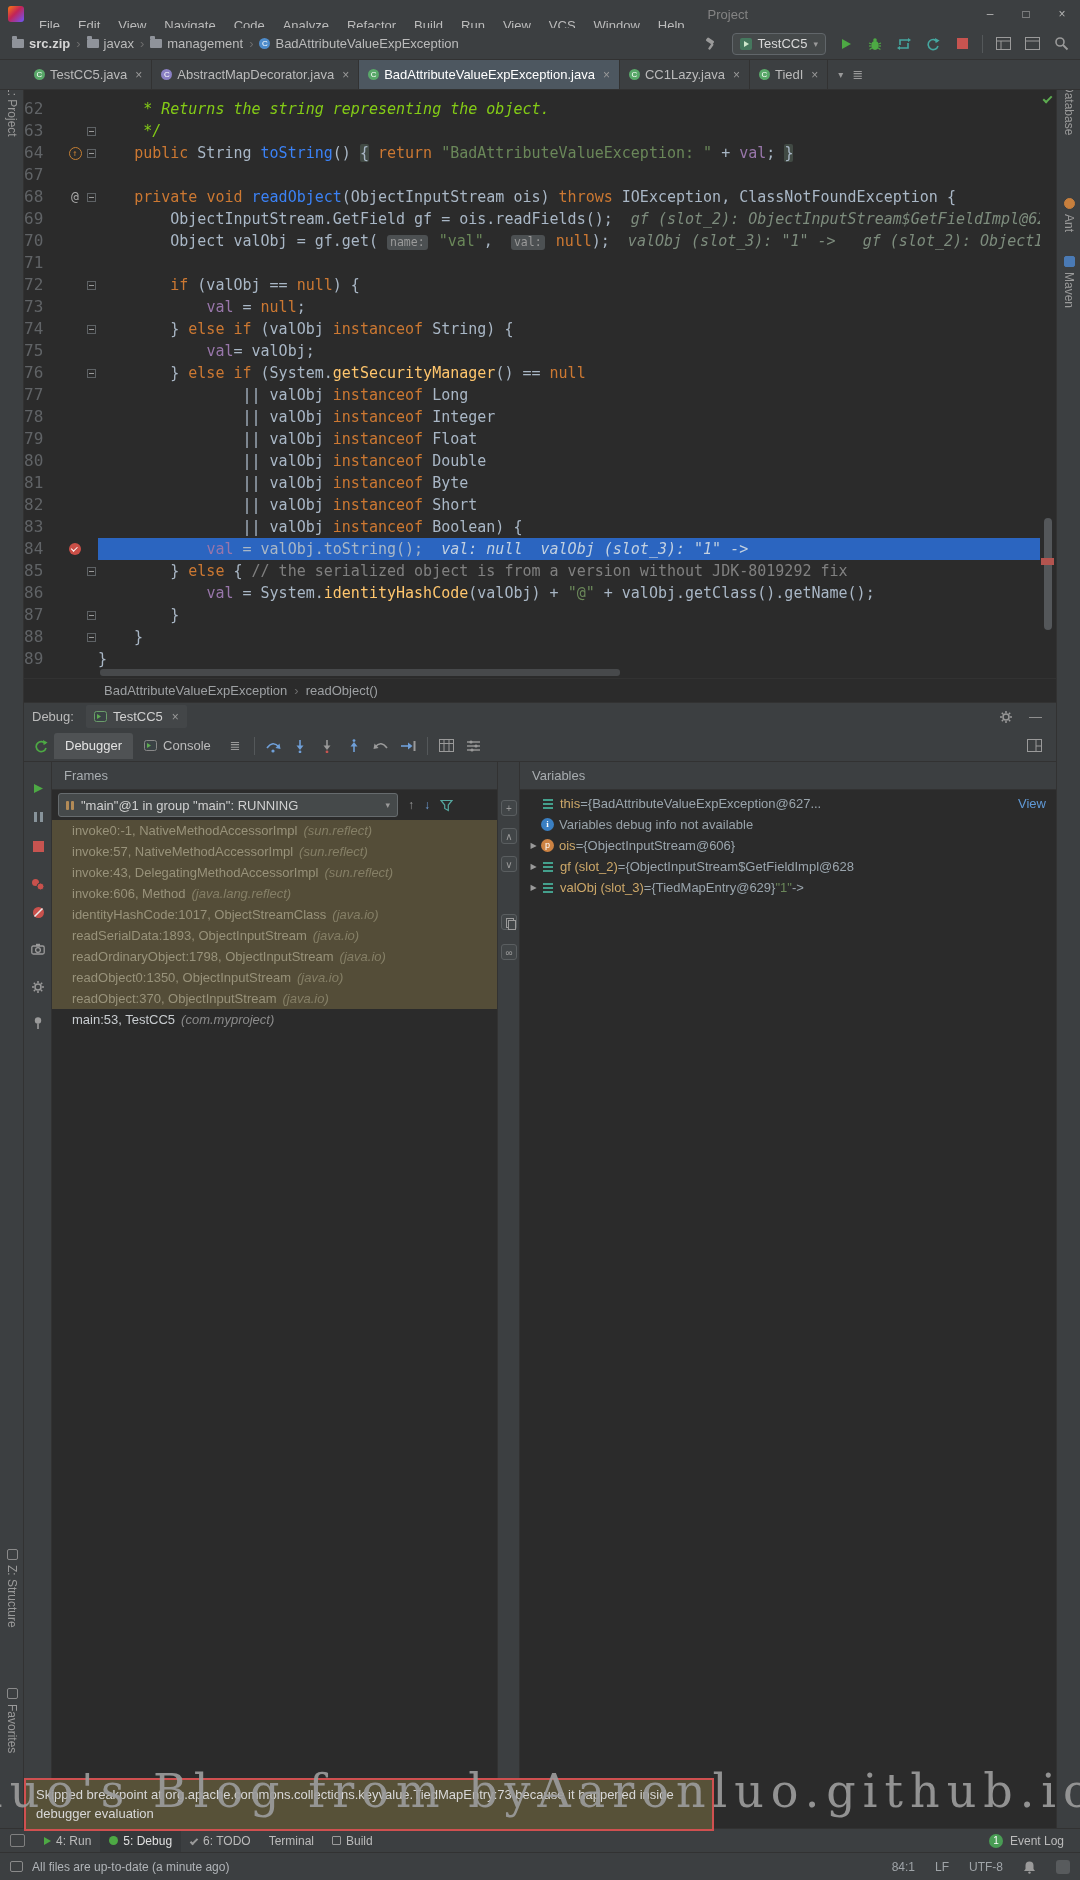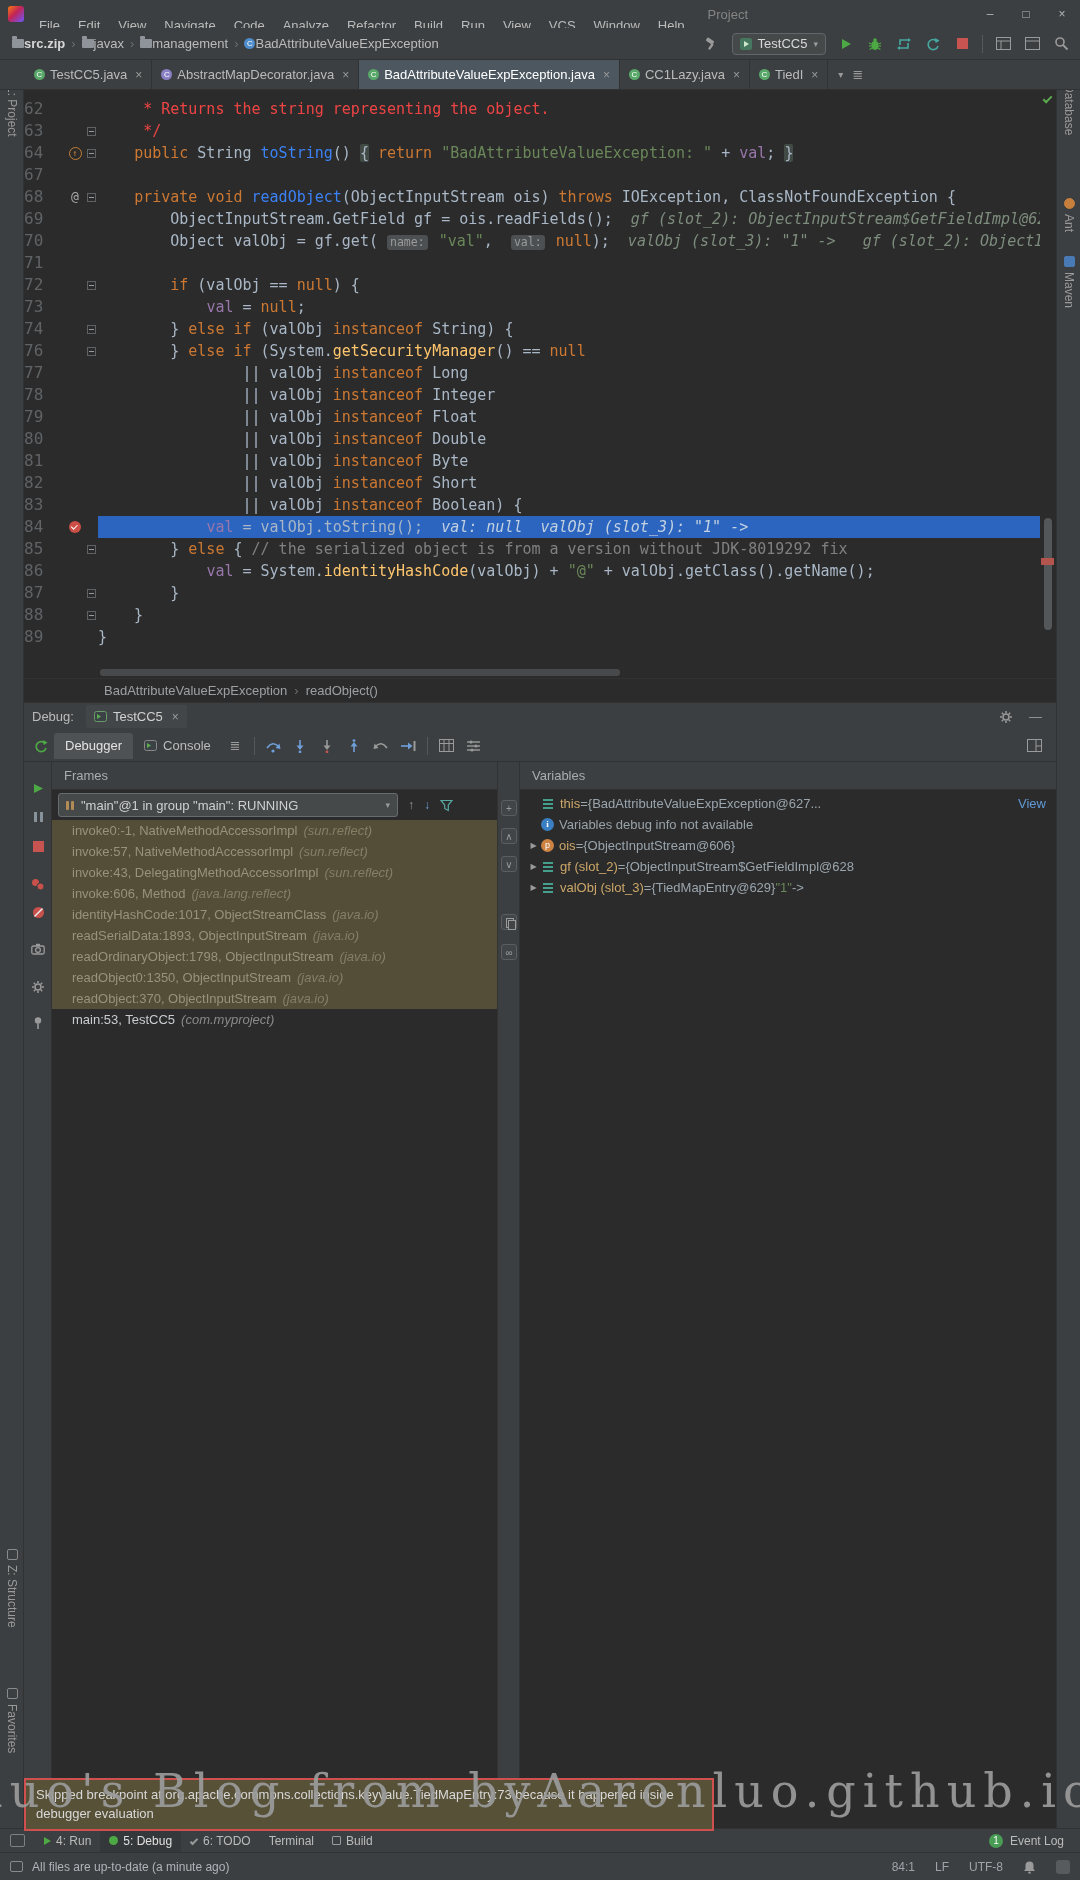--- a/index.html
+++ b/index.html
@@ -11,21 +11,21 @@
   .menubar{position:absolute;top:0;left:0;right:0;height:28px;background:#3c3f41;display:flex;align-items:center;padding-left:8px;font-size:13px;color:#bbb;z-index:5}
   .logo{width:16px;height:16px;border-radius:3px;background:linear-gradient(135deg,#f97a12,#c22456 45%,#6b57ff);margin-right:6px}
   .menu-item{padding:12px 9px;height:28px;line-height:28px;white-space:nowrap}
   .win-title{color:#848484;padding:0 14px}
   .win-controls{margin-left:auto;display:flex}
   .win-btn{width:36px;text-align:center;line-height:28px;color:#b4b4b4;font-size:12px}
 
   
   .navbar{position:absolute;top:28px;left:0;right:0;height:32px;background:#3c3f41;border-bottom:1px solid #323232;display:flex;align-items:center;padding:0 10px;font-size:13px;z-index:5}
   .nav-crumbs{display:flex;align-items:center}
-  .crumb-item{display:flex;align-items:center;padding:0 2px}
+  .crumb-item{display:flex;align-items:center;gap:5px;padding:0 2px}
   .crumb{color:#bbb;white-space:nowrap}
   .crumb.first{font-weight:bold;color:#d6d6d6}
   .crumb-sep{color:#6d6d6d;padding:0 4px}
   .ico-folder{display:inline-block;width:12px;height:9px;background:#8f939a;border-radius:1px;position:relative}
   .ico-folder::before{content:"";position:absolute;top:-3px;left:0;width:5px;height:3px;background:#8f939a;border-radius:1px 1px 0 0}
   .ico-class{display:inline-block;width:11px;height:11px;border-radius:50%;background:#4e8ccb;color:#fff;font-size:8px;line-height:11px;text-align:center}
   .nav-actions{margin-left:auto;display:flex;align-items:center;gap:11px}
   .combo{display:flex;align-items:center;height:22px;background:#45494a;border:1px solid #61666a;border-radius:4px;padding:0 7px;gap:6px;color:#d8d8d8}
   .combo-caret{color:#9a9a9a;font-size:9px}
   .cfg-ico{width:12px;height:12px;border-radius:2px;background:#45785e;position:relative}
@@ -56,21 +56,21 @@
   .ovr-ico{width:13px;height:13px;border:1.5px solid #c57f33;border-radius:50%;color:#c57f33;font-size:9px;line-height:10px;text-align:center}
   .at-ico{color:#a9a9a9;font-size:13px}
   .code{flex:1;overflow:hidden;color:#a9b7c6}
   .seg-d{color:#a9b7c6}
   .seg-k{color:#cc7832}
   .seg-s{color:#6a8759}
   .seg-f{color:#9876aa}
   .seg-m{color:#3b82f6}
   .seg-sm{color:#ffc66d;}
   .seg-c{color:#808080}
-  .seg-jd{color:#ef4444;}
+  .seg-jd{color:#84cc16;font-style:italic}
   .seg-h{display:inline-block;background:#4c5052;color:#9a9a9a;border-radius:3px;font-size:11.5px;line-height:15px;padding:0 3px;margin-right:2px}
   .seg-fb{background:#414a44;border-radius:2px}
   .seg-dbg{color:#7d8c7d;font-style:italic}
   .seg-dbg2{color:#c3d1e0;font-style:italic}
   .vscroll{position:absolute;top:0;right:0;width:16px;height:100%}
   .vs-check{position:absolute;top:6px;left:3px;width:9px;height:5px;border-left:2px solid #5dab50;border-bottom:2px solid #5dab50;transform:rotate(-45deg)}
   .vs-thumb{position:absolute;top:428px;left:4px;width:8px;height:112px;background:#54575a;border-radius:4px}
   .vs-mark{position:absolute;top:468px;left:1px;width:13px;height:7px;background:#b3544f}
   .hscroll{position:absolute;bottom:2px;left:76px;width:520px;height:7px;background:#47494b;border-radius:3px}
 
@@ -329,20 +329,21 @@
         <div class="line"><span class="g-num">63</span><span class="g-ico"></span><span class="g-fold"><span class="fold-box"></span></span><span class="code"><span class="seg-jd">     */</span></span></div>
         <div class="line"><span class="g-num">64</span><span class="g-ico"><span class="ovr-ico">↑</span></span><span class="g-fold"><span class="fold-box"></span></span><span class="code"><span class="seg-d">    </span><span class="seg-k">public</span><span class="seg-d"> String </span><span class="seg-m">toString</span><span class="seg-d">() </span><span class="seg-fb">{</span><span class="seg-d"> </span><span class="seg-k">return</span><span class="seg-d"> </span><span class="seg-s">"BadAttributeValueException: "</span><span class="seg-d"> + </span><span class="seg-f">val</span><span class="seg-d">; </span><span class="seg-fb">}</span></span></div>
         <div class="line"><span class="g-num">67</span><span class="g-ico"></span><span class="g-fold"></span><span class="code"></span></div>
         <div class="line"><span class="g-num">68</span><span class="g-ico"><span class="at-ico">@</span></span><span class="g-fold"><span class="fold-box"></span></span><span class="code"><span class="seg-d">    </span><span class="seg-k">private</span><span class="seg-d"> </span><span class="seg-k">void</span><span class="seg-d"> </span><span class="seg-m">readObject</span><span class="seg-d">(ObjectInputStream ois) </span><span class="seg-k">throws</span><span class="seg-d"> IOException, ClassNotFoundException {</span></span></div>
         <div class="line"><span class="g-num">69</span><span class="g-ico"></span><span class="g-fold"></span><span class="code"><span class="seg-d">        ObjectInputStream.GetField gf = ois.readFields();</span><span class="seg-dbg">  gf (slot_2): ObjectInputStream$GetFieldImpl@628</span></span></div>
         <div class="line"><span class="g-num">70</span><span class="g-ico"></span><span class="g-fold"></span><span class="code"><span class="seg-d">        Object valObj = gf.get( </span><span class="seg-h">name:</span><span class="seg-d"> </span><span class="seg-s">"val"</span><span class="seg-d">,  </span><span class="seg-h">val:</span><span class="seg-d"> </span><span class="seg-k">null</span><span class="seg-d">);</span><span class="seg-dbg">  valObj (slot_3): "1" -&gt;   gf (slot_2): ObjectInputStream$GetFieldImpl@628</span></span></div>
         <div class="line"><span class="g-num">71</span><span class="g-ico"></span><span class="g-fold"></span><span class="code"></span></div>
         <div class="line"><span class="g-num">72</span><span class="g-ico"></span><span class="g-fold"><span class="fold-box"></span></span><span class="code"><span class="seg-d">        </span><span class="seg-k">if</span><span class="seg-d"> (valObj == </span><span class="seg-k">null</span><span class="seg-d">) {</span></span></div>
         <div class="line"><span class="g-num">73</span><span class="g-ico"></span><span class="g-fold"></span><span class="code"><span class="seg-d">            </span><span class="seg-f">val</span><span class="seg-d"> = </span><span class="seg-k">null</span><span class="seg-d">;</span></span></div>
         <div class="line"><span class="g-num">74</span><span class="g-ico"></span><span class="g-fold"><span class="fold-box"></span></span><span class="code"><span class="seg-d">        } </span><span class="seg-k">else</span><span class="seg-d"> </span><span class="seg-k">if</span><span class="seg-d"> (valObj </span><span class="seg-k">instanceof</span><span class="seg-d"> String) {</span></span></div>
+        <div class="line"><span class="g-num">75</span><span class="g-ico"></span><span class="g-fold"></span><span class="code"><span class="seg-d">            </span><span class="seg-f">val</span><span class="seg-d">= valObj;</span></span></div>
         <div class="line"><span class="g-num">76</span><span class="g-ico"></span><span class="g-fold"><span class="fold-box"></span></span><span class="code"><span class="seg-d">        } </span><span class="seg-k">else</span><span class="seg-d"> </span><span class="seg-k">if</span><span class="seg-d"> (System.</span><span class="seg-sm">getSecurityManager</span><span class="seg-d">() == </span><span class="seg-k">null</span></span></div>
         <div class="line"><span class="g-num">77</span><span class="g-ico"></span><span class="g-fold"></span><span class="code"><span class="seg-d">                || valObj </span><span class="seg-k">instanceof</span><span class="seg-d"> Long</span></span></div>
         <div class="line"><span class="g-num">78</span><span class="g-ico"></span><span class="g-fold"></span><span class="code"><span class="seg-d">                || valObj </span><span class="seg-k">instanceof</span><span class="seg-d"> Integer</span></span></div>
         <div class="line"><span class="g-num">79</span><span class="g-ico"></span><span class="g-fold"></span><span class="code"><span class="seg-d">                || valObj </span><span class="seg-k">instanceof</span><span class="seg-d"> Float</span></span></div>
         <div class="line"><span class="g-num">80</span><span class="g-ico"></span><span class="g-fold"></span><span class="code"><span class="seg-d">                || valObj </span><span class="seg-k">instanceof</span><span class="seg-d"> Double</span></span></div>
         <div class="line"><span class="g-num">81</span><span class="g-ico"></span><span class="g-fold"></span><span class="code"><span class="seg-d">                || valObj </span><span class="seg-k">instanceof</span><span class="seg-d"> Byte</span></span></div>
         <div class="line"><span class="g-num">82</span><span class="g-ico"></span><span class="g-fold"></span><span class="code"><span class="seg-d">                || valObj </span><span class="seg-k">instanceof</span><span class="seg-d"> Short</span></span></div>
         <div class="line"><span class="g-num">83</span><span class="g-ico"></span><span class="g-fold"></span><span class="code"><span class="seg-d">                || valObj </span><span class="seg-k">instanceof</span><span class="seg-d"> Boolean) {</span></span></div>
         <div class="line exec"><span class="g-num">84</span><span class="g-ico"><span class="bp-dot"></span></span><span class="g-fold"></span><span class="code"><span class="seg-d">            </span><span class="seg-f">val</span><span class="seg-d"> = valObj.toString();</span><span class="seg-dbg2">  val: null  valObj (slot_3): "1" -&gt;</span></span></div>
         <div class="line"><span class="g-num">85</span><span class="g-ico"></span><span class="g-fold"><span class="fold-box"></span></span><span class="code"><span class="seg-d">        } </span><span class="seg-k">else</span><span class="seg-d"> { </span><span class="seg-c">// the serialized object is from a version without JDK-8019292 fix</span></span></div>

